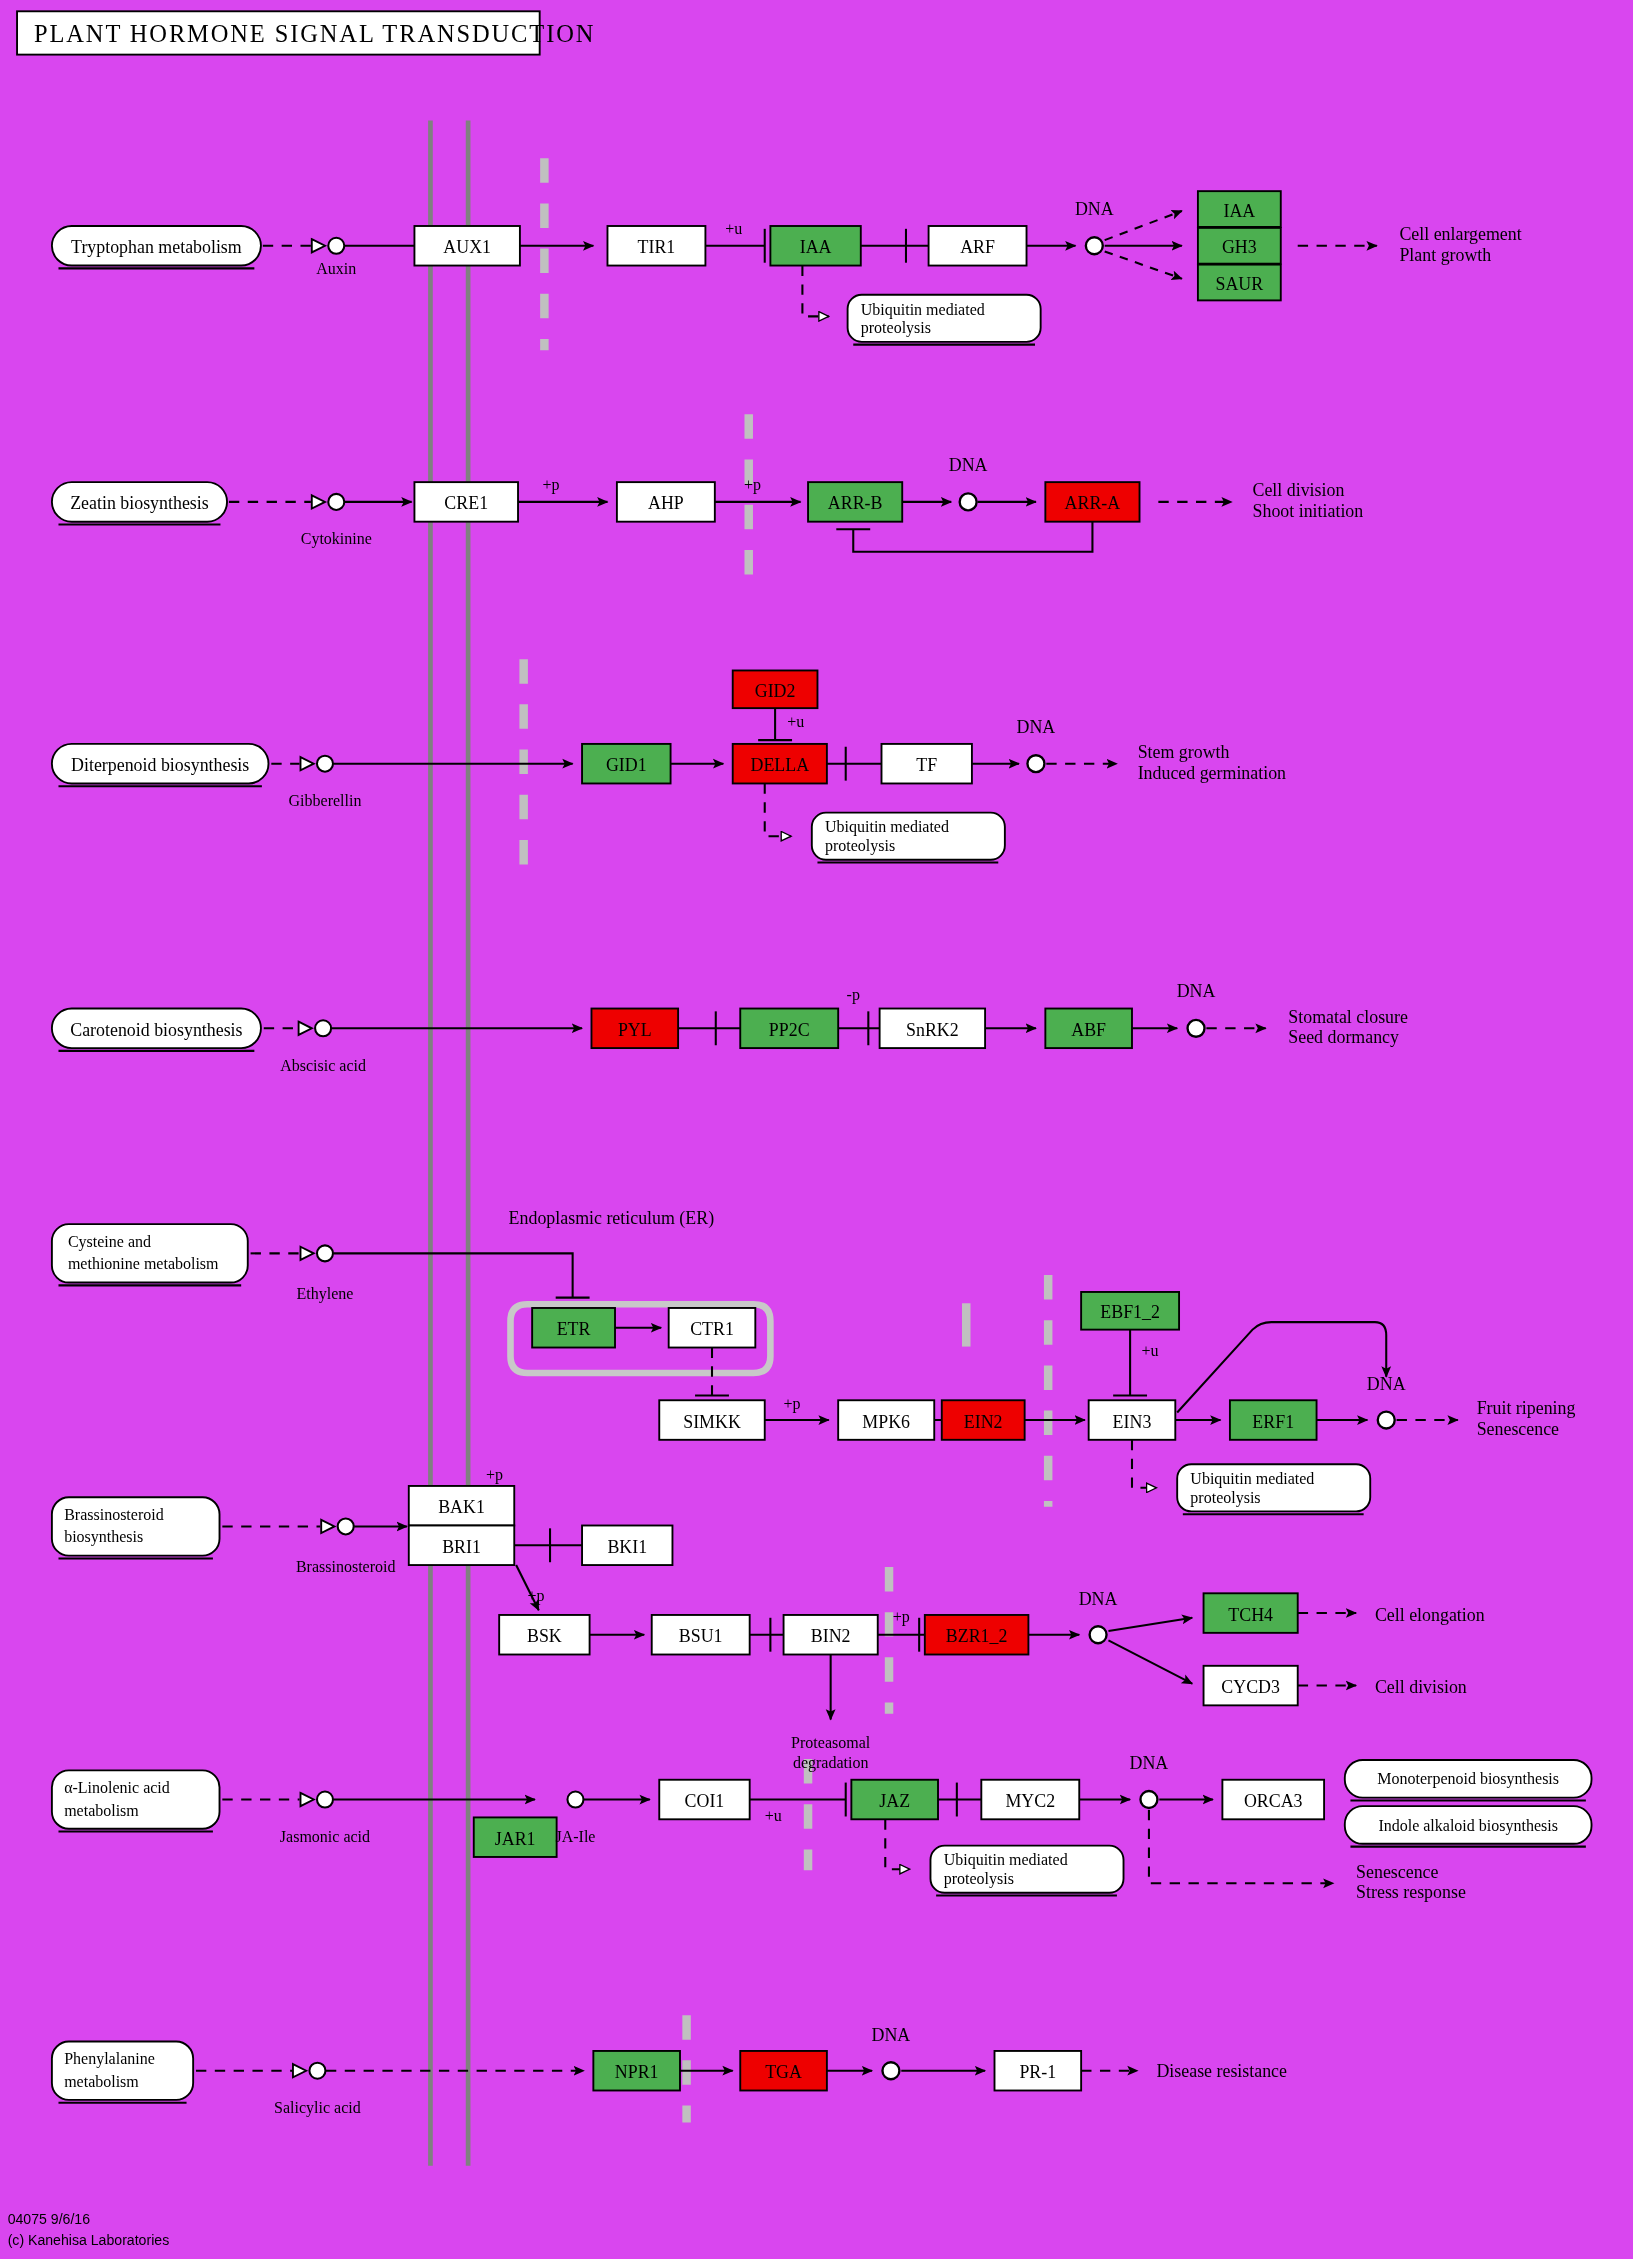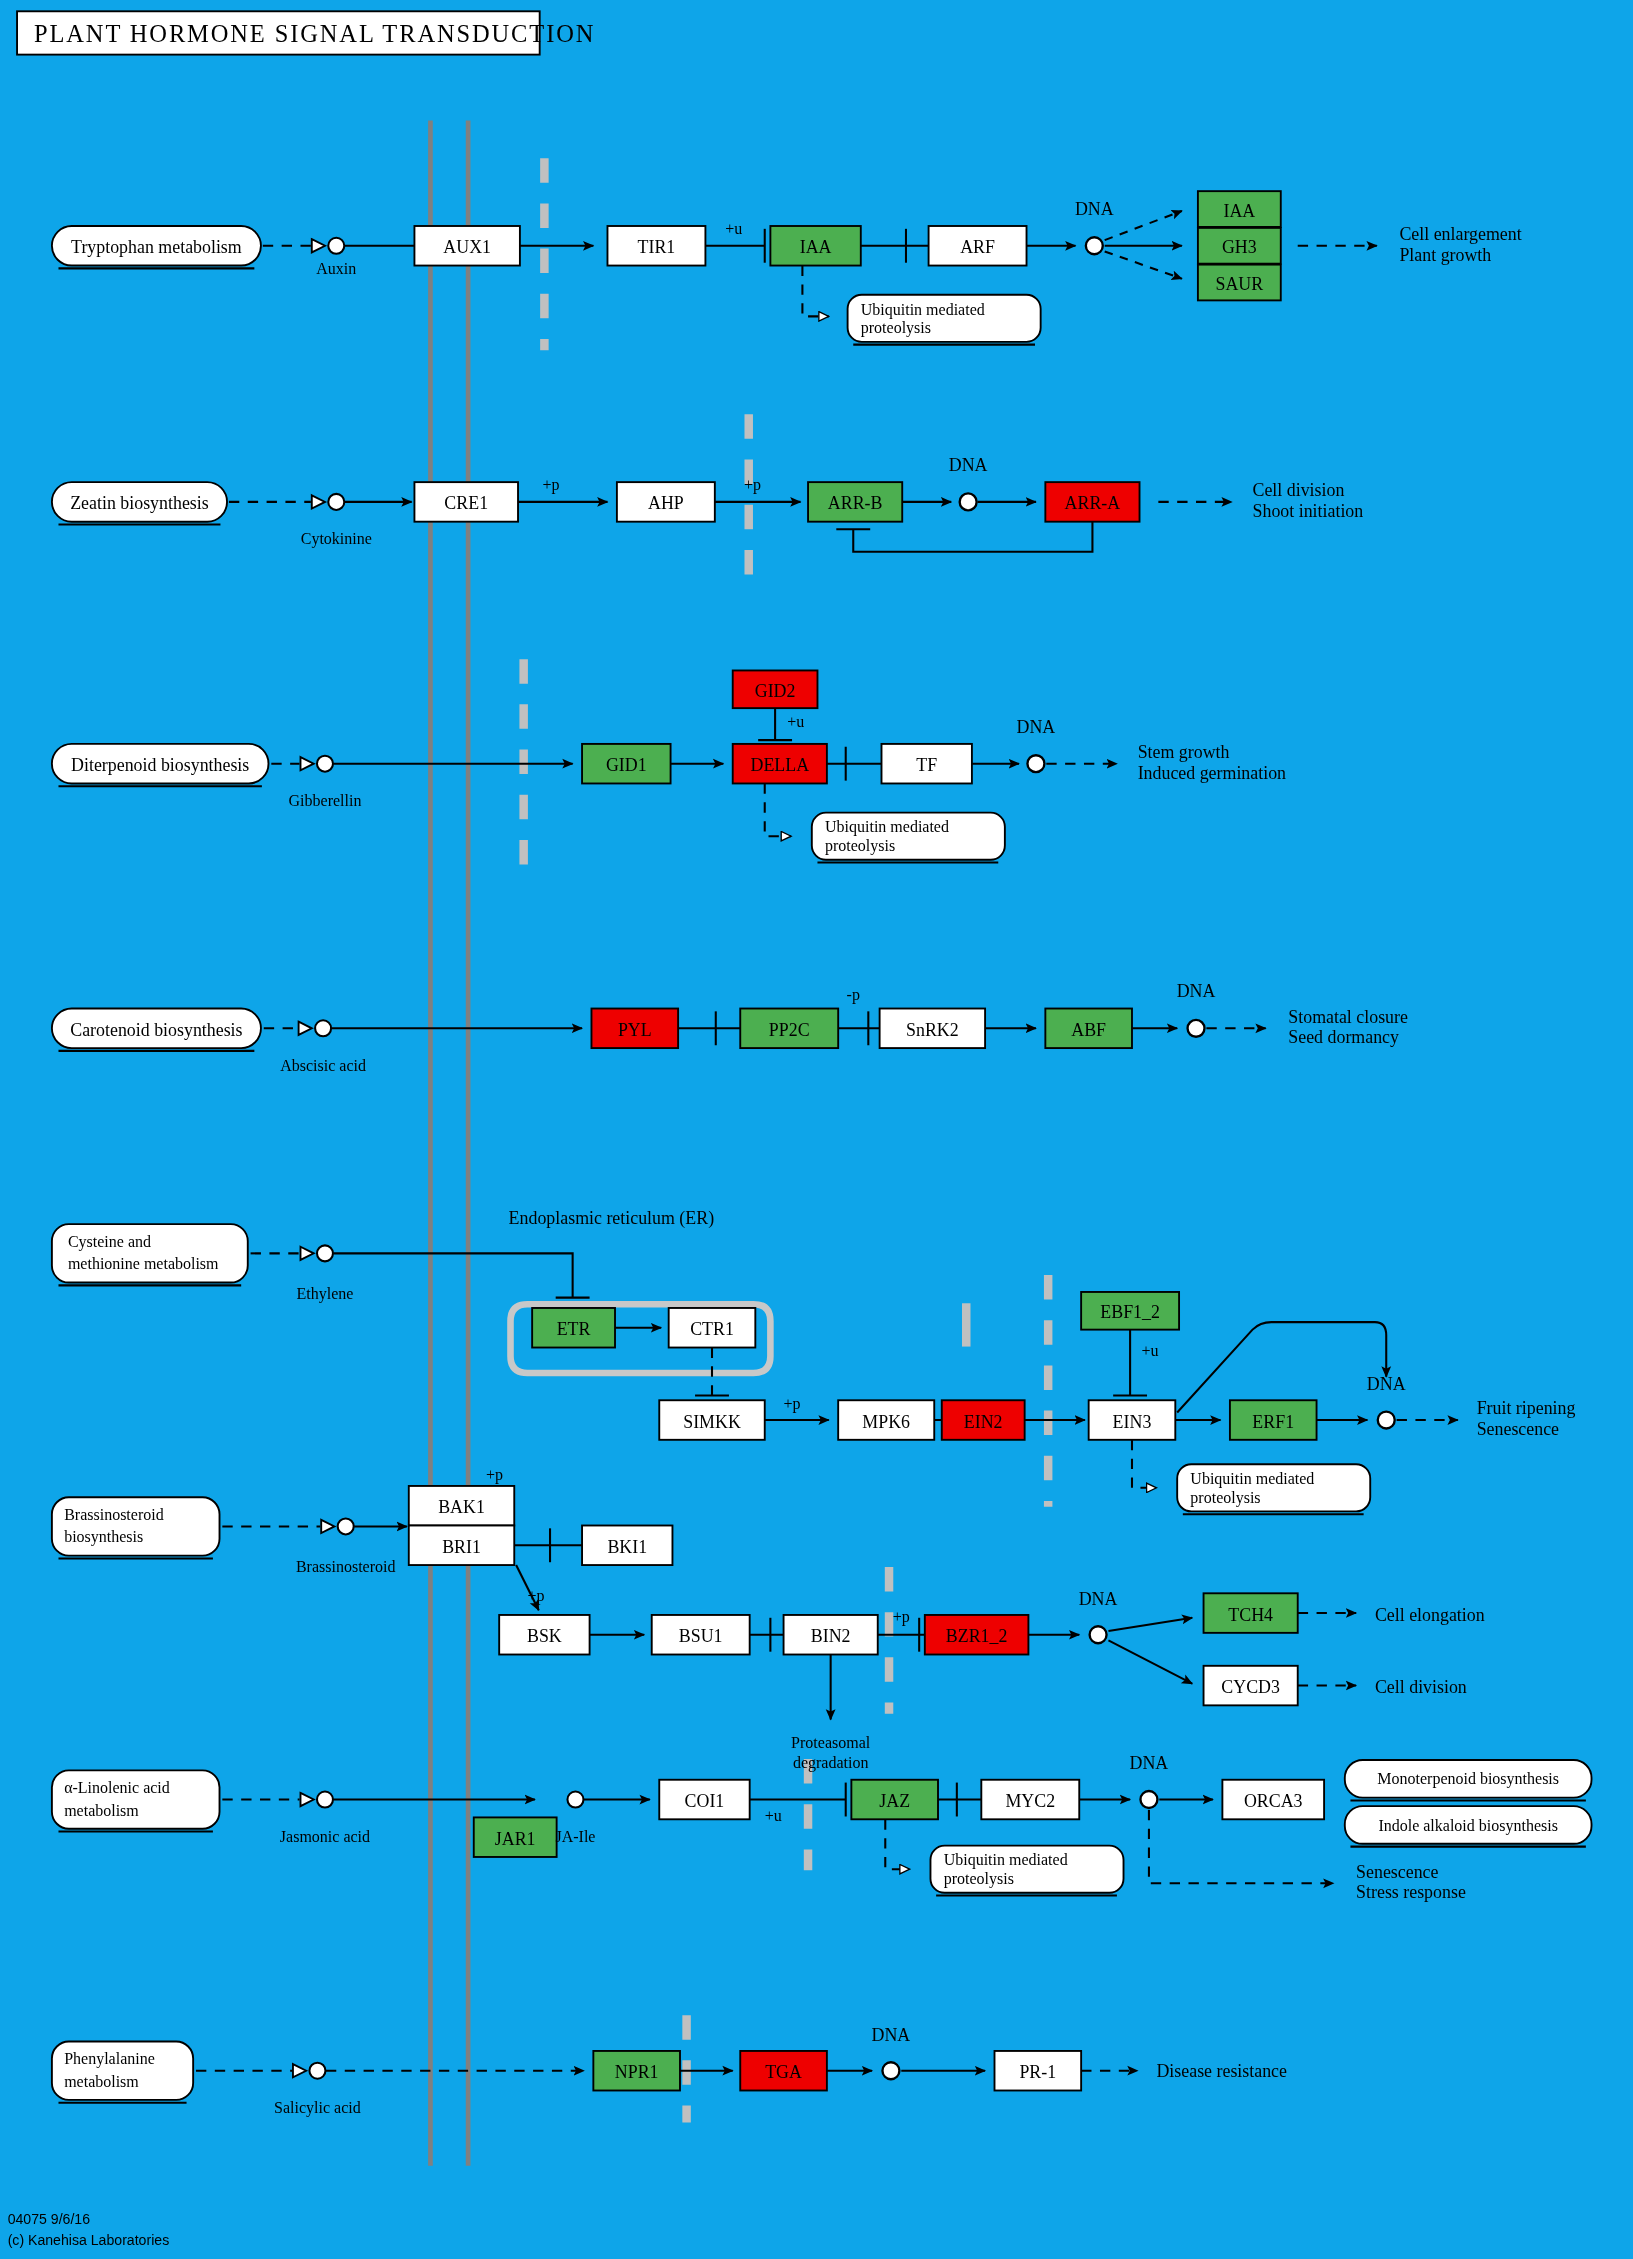--- a/index.html
+++ b/index.html
@@ -1,17 +1,17 @@
 <!DOCTYPE html>
 <html style="font-size:15px"><head>
 <meta charset="utf-8">
 <style>
   html,body{margin:0;padding:0;background:#ffffff;}
   body{width:1634px;height:2260px;font-family:"Liberation Serif",serif;}
-  #stage{position:relative;width:1634px;height:2260px;overflow:hidden;background:#0ea5e9;}
+  #stage{position:relative;width:1634px;height:2260px;overflow:hidden;background:#d946ef;}
   svg#canvas{position:absolute;left:0;top:0;width:1634px;height:2260px;}
   text{font-family:"Liberation Serif",serif;fill:#000;}
   .ttl{font-size:26px;letter-spacing:2px;}
   .lbl{font-size:19px;}
   .lblsm{font-size:17px;}
   .gene{font-size:19px;}
   .mod{font-size:17px;}
   .foot{font-size:15px;font-family:"Liberation Sans",sans-serif;}
   .bx{fill:#ffffff;stroke:#000000;stroke-width:2;}
   .bxg{fill:#4caf50;stroke:#000000;stroke-width:2;}

